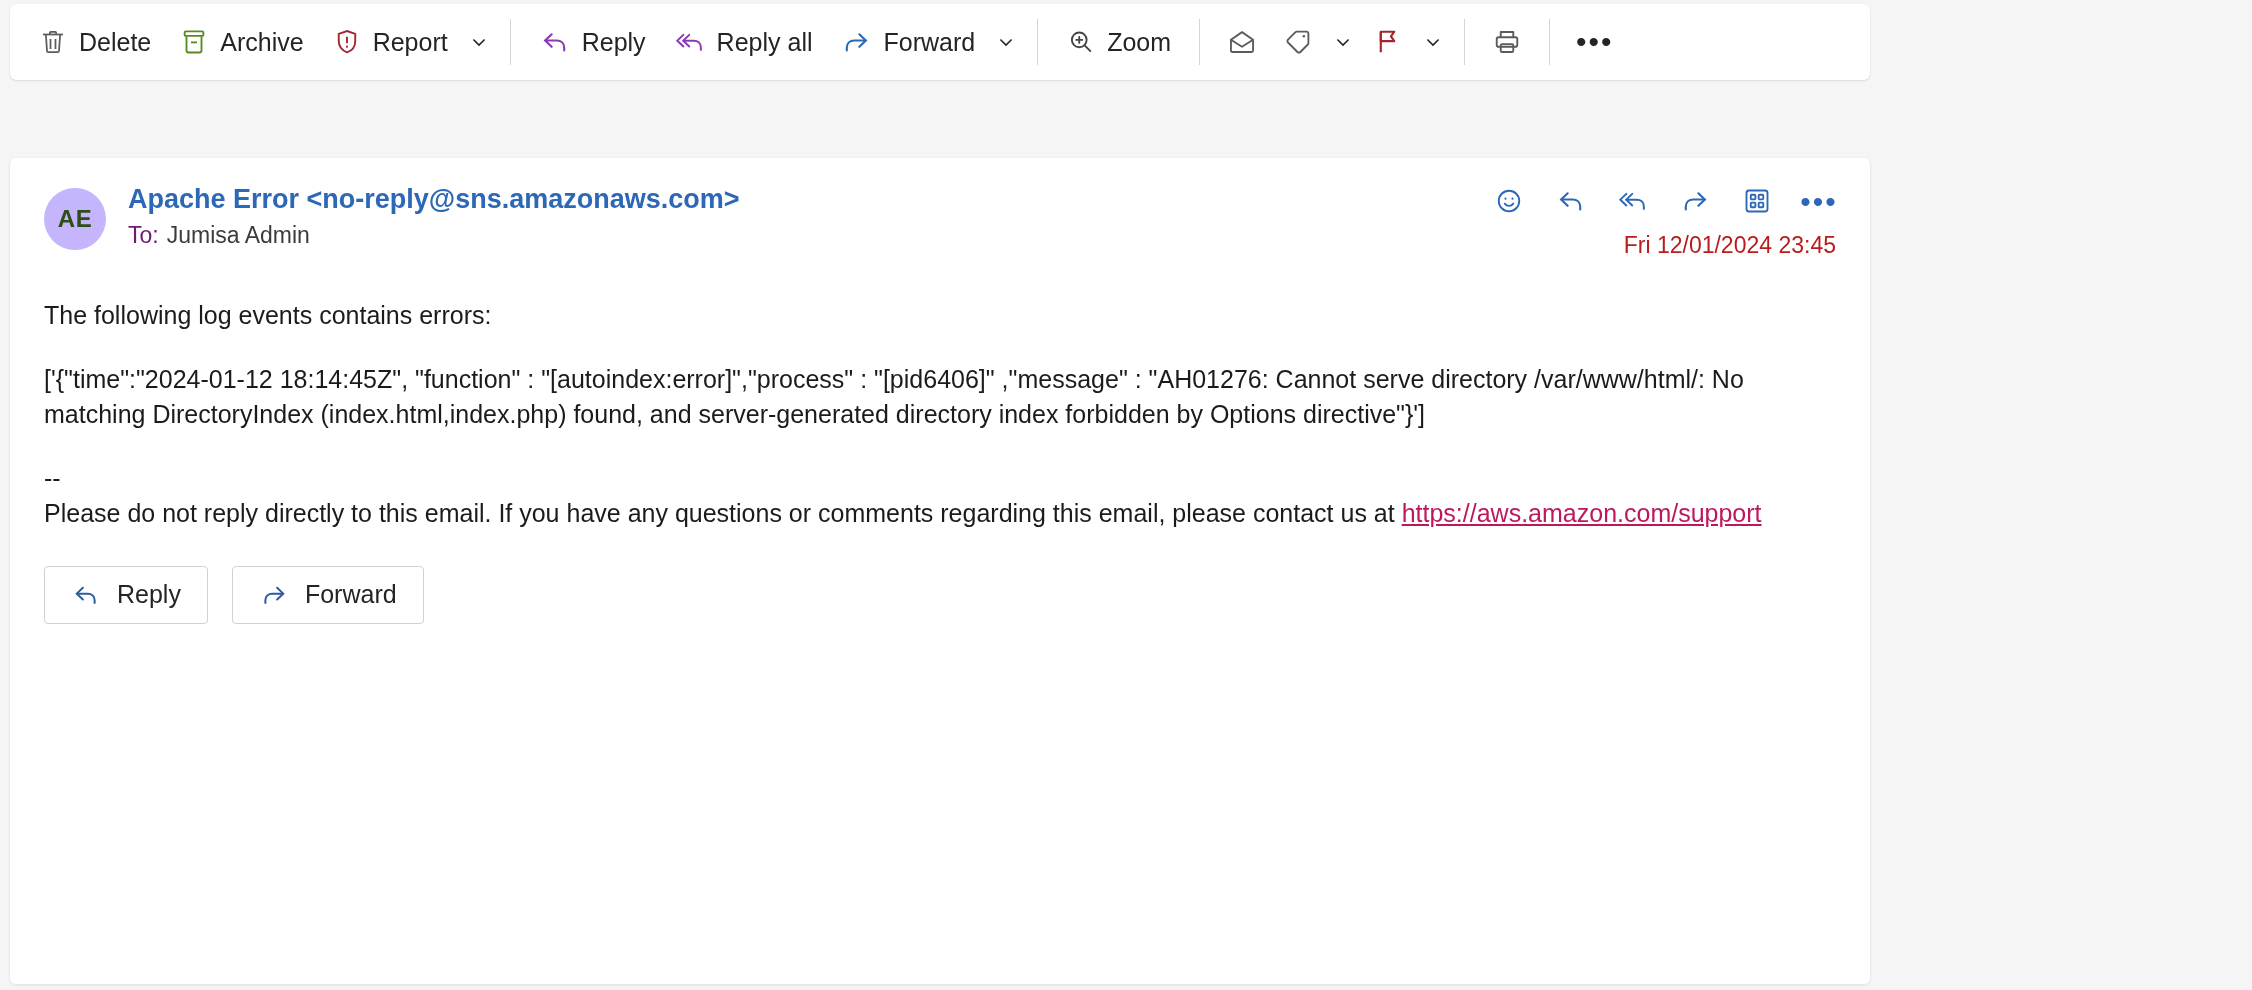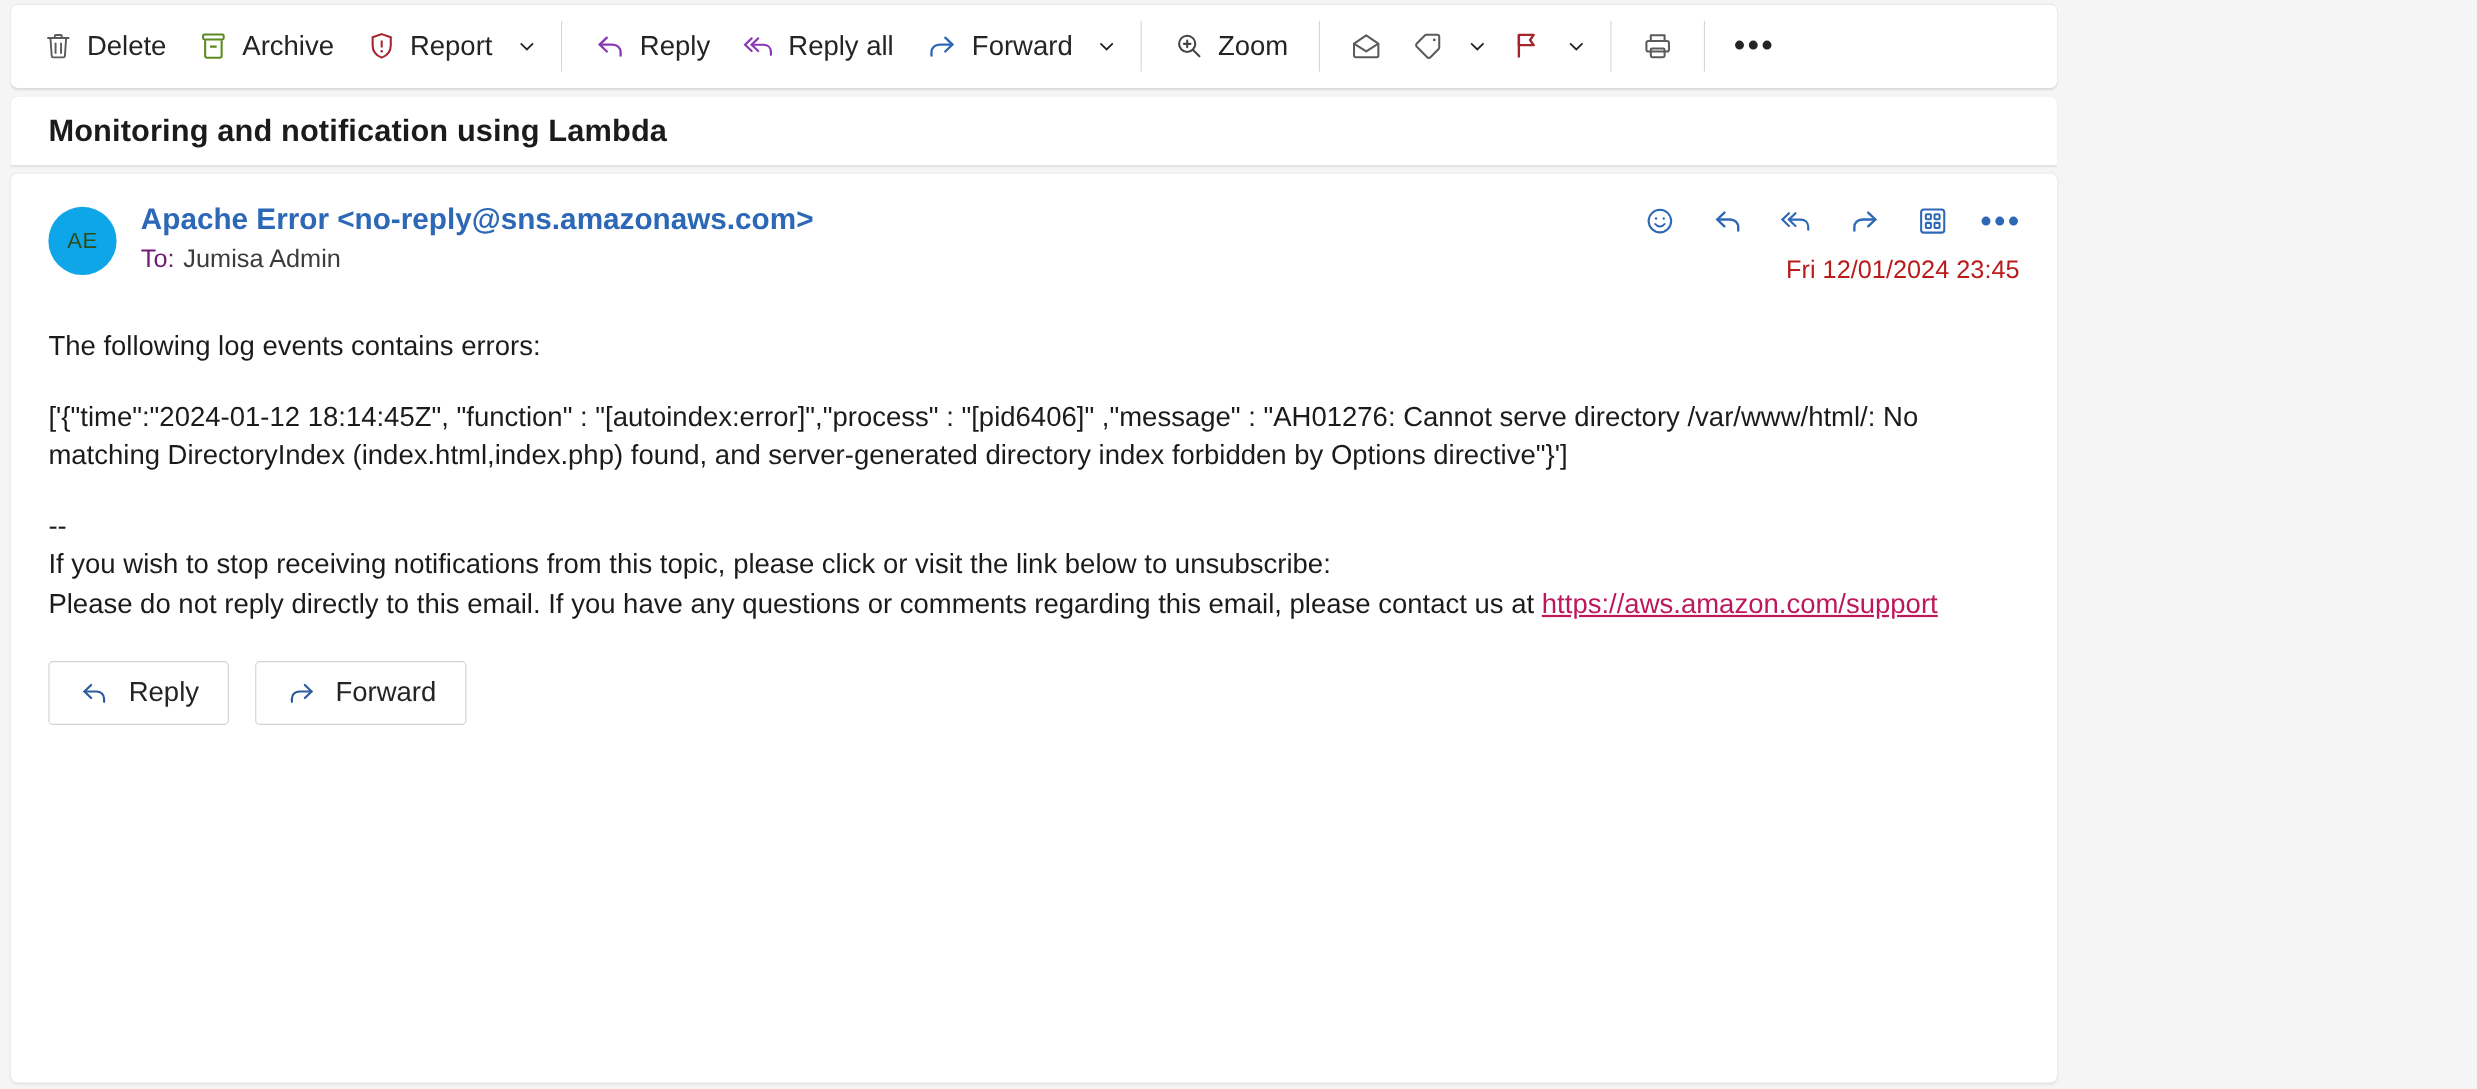--- a/index.html
+++ b/index.html
@@ -121,27 +121,27 @@
     display: flex;
     align-items: flex-start;
     position: relative;
     height: 96px;
   }
 
   .avatar {
     width: 62px;
     height: 62px;
     border-radius: 50%;
-    background: #0ea5e9;
+    background: #c4b5fd;
     color: #2f4e16;
     display: flex;
     align-items: center;
     justify-content: center;
-    font-size: 20px;
-    font-weight: normal;
+    font-size: 24px;
+    font-weight: bold;
     flex: none;
     margin-top: 4px;
     letter-spacing: .5px;
   }
 
   .who {
     margin-left: 22px;
     display: flex;
     flex-direction: column;
     justify-content: space-between;
@@ -387,23 +387,20 @@
     </div>
 
     <div class="tb-sep"></div>
 
     <div class="tb-btn iconly">
       <span class="tb-ellipsis">•••</span>
     </div>
 
   </div>
 
-  <div class="subject-bar">
-    <span class="subject-text">Monitoring and notification using Lambda</span>
-  </div>
 
   <div class="reading-pane">
 
     <div class="msg-header">
 
       <div class="avatar">AE</div>
 
       <div class="who">
         <span class="from-line">Apache Error &lt;no-reply@sns.amazonaws.com&gt;</span>
         <span class="to-line">
@@ -465,21 +462,20 @@
     </div>
 
     <div class="body">
 
       <p>The following log events contains errors:</p>
 
       <p class="log-line">['{"time":"2024-01-12 18:14:45Z", "function" : "[autoindex:error]","process" : "[pid6406]" ,"message" : "AH01276: Cannot serve directory /var/www/html/: No matching DirectoryIndex (index.html,index.php) found, and server-generated directory index forbidden by Options directive"}']</p>
 
       <p class="sig-dashes tight">--</p>
 
-      <p class="tight">If you wish to stop receiving notifications from this topic, please click or visit the link below to unsubscribe:</p>
 
 
       <p class="tight"><span>Please do not reply directly to this email. If you have any questions or comments regarding this email, please contact us at </span><a href="#" class="support-link">https://aws.amazon.com/support</a></p>
 
       <div class="actions">
         <div class="act-btn">
           <span class="icon">
             <svg width="30" height="30" viewBox="0 0 24 24" fill="none" stroke="#2c5c9e" stroke-width="1.6" stroke-linecap="round">
               <path d="M9.5 6.2L4.6 10.9l4.9 4.7"></path>
               <path d="M4.9 10.9h8.4c3.3 0 5.6 2.2 5.6 5.3v2.2"></path>

